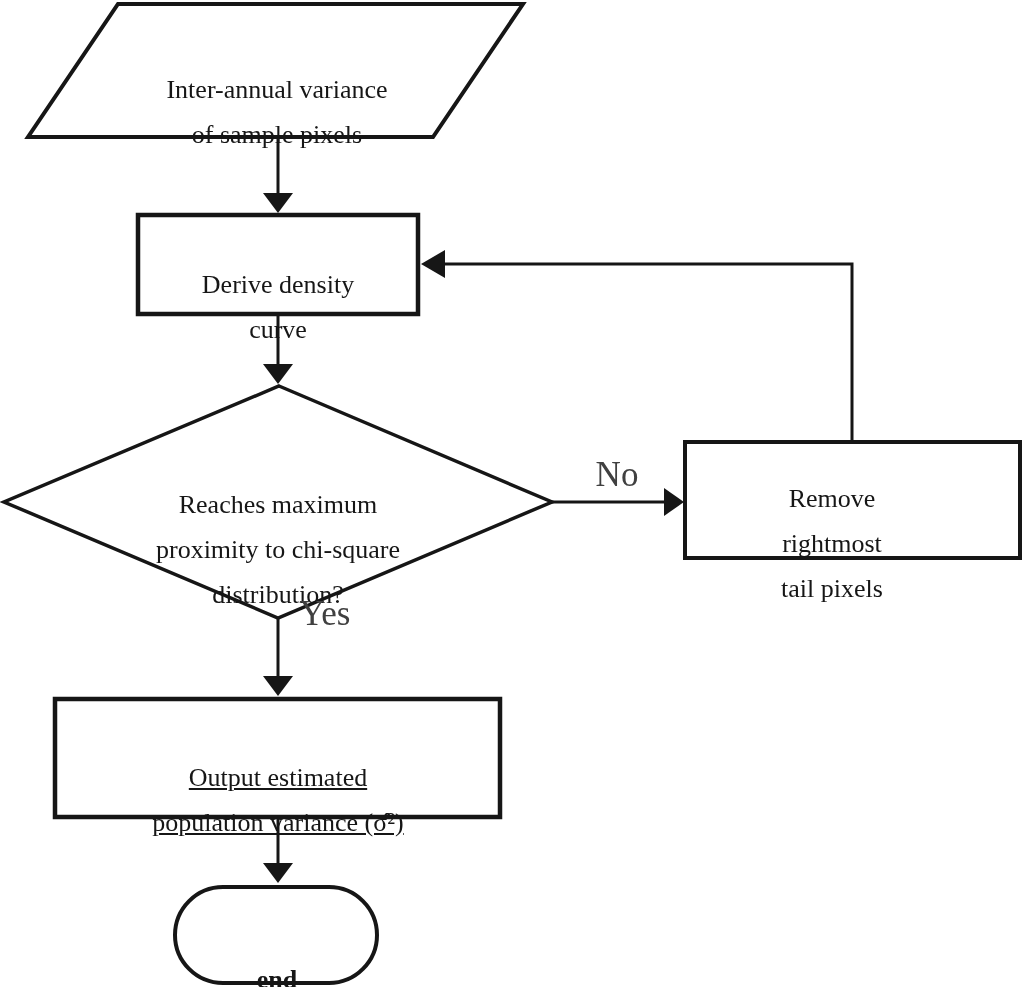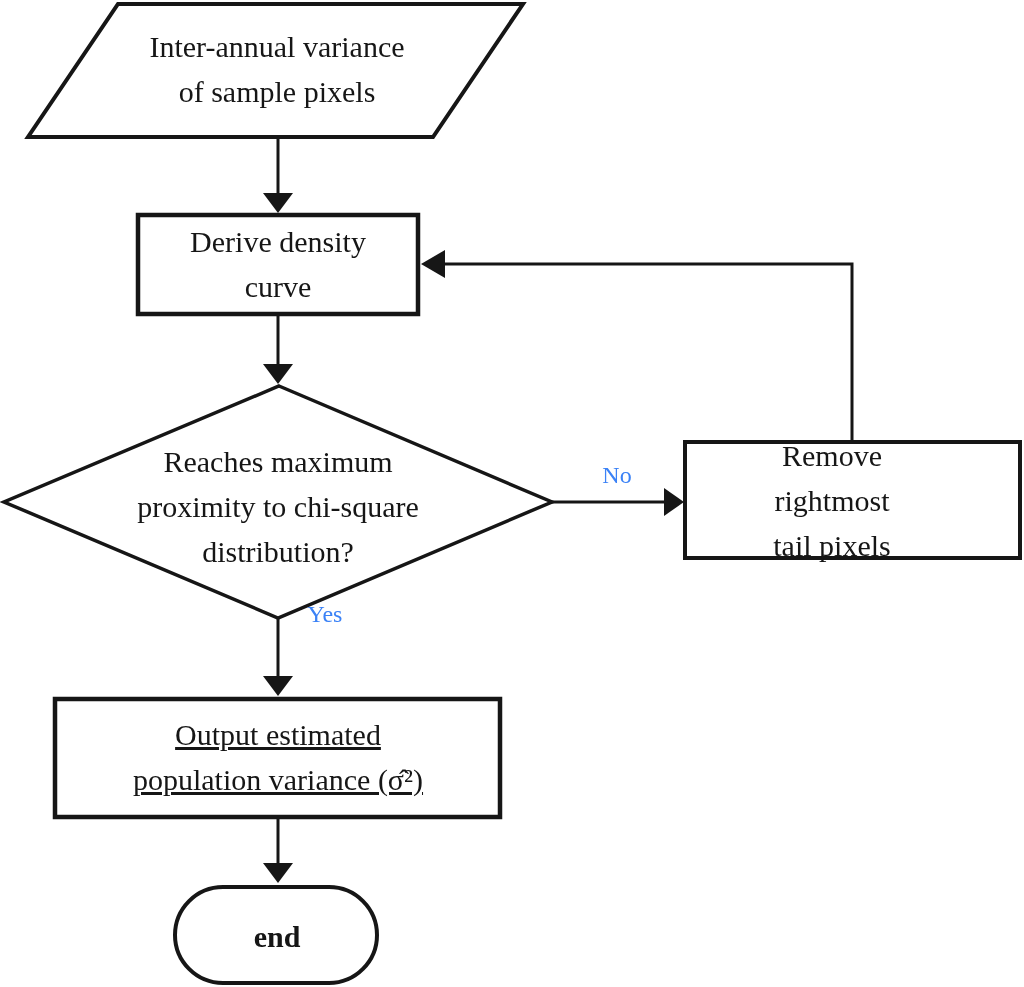--- a/index.html
+++ b/index.html
@@ -21,33 +21,34 @@
     left: 0;
     top: 0;
     width: 1024px;
     height: 987px;
   }
   .node-label {
     position: absolute;
     transform: translate(-50%, -50%);
     white-space: pre-line;
     text-align: center;
-    font-size: 30px;
+    font-size: 26px;
     line-height: 45px;
     color: #161616;
     user-select: none;
+    margin-top: 43px;
   }
   .edge-label {
     position: absolute;
     transform: translate(-50%, -50%);
     white-space: nowrap;
     text-align: center;
-    font-size: 24px;
+    font-size: 35px;
     line-height: 40px;
-    color: #3b82f6;
+    color: #404040;
     user-select: none;
   }
   .shape-stroke {
     fill: #ffffff;
     stroke: #161616;
   }
   .edge-line {
     fill: none;
     stroke: #161616;
     stroke-width: 3;

